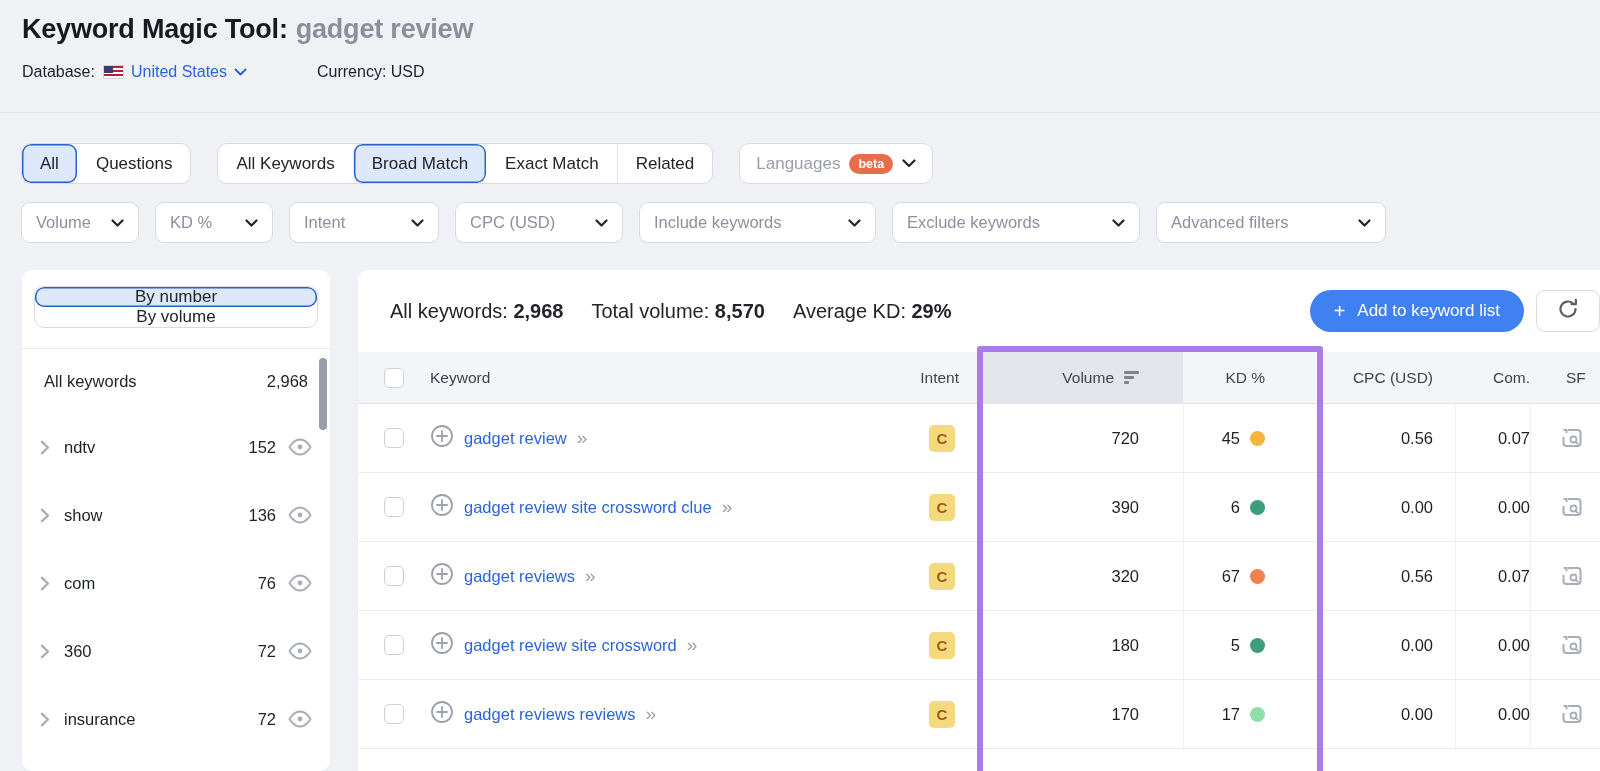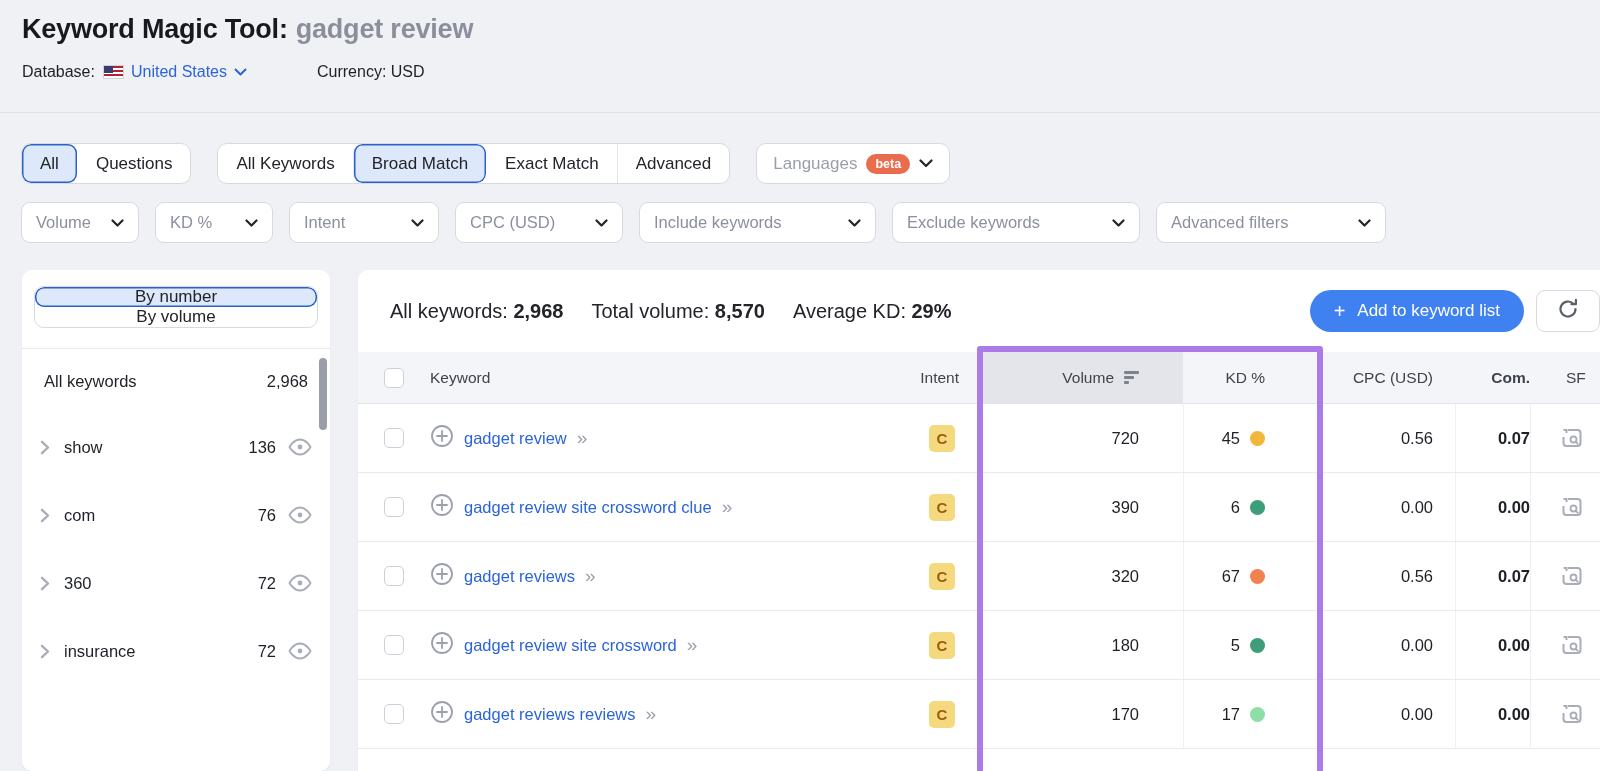--- a/index.html
+++ b/index.html
@@ -83,21 +83,21 @@
   .dbl-chev { color:#9ba0ab; font-size:19px; cursor:pointer; }
   .c-intent { width:165px; flex:none; display:flex; justify-content:flex-end; padding-right:28px; }
   .intent-badge { width:26px; height:27px; background:#f5d97e; color:#9c5c10; border-radius:5px;
     display:flex; align-items:center; justify-content:center; font-size:15px; font-weight:700; }
   .c-vol { width:200px; flex:none; text-align:right; padding-right:44px; }
   .thead .c-vol { background:#e4e5eb; height:100%; display:flex; align-items:center; justify-content:flex-end; gap:10px; }
   .c-kd { width:134px; flex:none; display:flex; justify-content:flex-end; align-items:center; gap:10px; padding-right:52px; border-left:1px solid #eef0f3; height:100%; }
   .thead .c-kd { border-left:none; }
   .kd-dot { width:15px; height:15px; border-radius:50%; flex:none; }
   .c-cpc { width:138px; flex:none; text-align:right; padding-right:22px; border-left:1px solid #eef0f3; height:100%; display:flex; align-items:center; justify-content:flex-end; }
-  .c-com { width:75px; flex:none; text-align:right; border-left:1px solid #eef0f3; height:100%; display:flex; align-items:center; justify-content:flex-end;font-weight:bold; }
+  .c-com { width:75px; flex:none; text-align:right; border-left:1px solid #eef0f3; height:100%; display:flex; align-items:center; justify-content:flex-end; }
   .c-sf { width:120px; flex:none; display:flex; align-items:center; height:100%; border-left:1px solid #eef0f3; }
   .sf-icon { margin-left:30px; display:flex; cursor:pointer; }
   .thead .c-cpc,.thead .c-com,.thead .c-sf { border-left:none; }
   .thead .c-com { justify-content:flex-end; }
   .thead .c-sf span { margin-left:36px; }
   .partial-row { height:19px; border-bottom:none; }
 
   .purple-box { position:absolute; left:977px; top:346px; width:346px; height:520px;
     border:6px solid #ab7be8; border-radius:3px; pointer-events:none; z-index:5; }
 
@@ -133,21 +133,21 @@
 
 <div class="tabs-row">
   <div class="pill-group">
     <div class="pill selected">All</div>
     <div class="pill">Questions</div>
   </div>
   <div class="pill-group">
     <div class="pill">All Keywords</div>
     <div class="pill selected">Broad Match</div>
     <div class="pill">Exact Match</div>
-    <div class="pill">Advanced</div>
+    <div class="pill">Related</div>
   </div>
   <div class="lang-pill">
     <span>Languages</span>
     <span class="beta-badge">beta</span>
     <span class="chev">
       <svg width="14" height="9" viewBox="0 0 14 9">
           <path d="M1.5 1.5l5.5 5.5 5.5-5.5" fill="none" stroke="#22242a" stroke-width="2.2" stroke-linecap="round" stroke-linejoin="round"></path>
         </svg>
     </span>
   </div>
@@ -218,20 +218,35 @@
     <div class="sb-tabs">
       <div class="sb-tab selected">By number</div>
       <div class="sb-tab">By volume</div>
     </div>
     <div class="sb-list">
       <div class="sb-row">
         <span>All keywords</span>
         <span class="count">2,968</span>
       </div>
 
+      <div class="sb-item">
+        <span class="tw">
+            <svg width="10" height="15" viewBox="0 0 10 15">
+              <path d="M2 1.8l6 5.7-6 5.7" fill="none" stroke="#a9adb8" stroke-width="2.4" stroke-linecap="round" stroke-linejoin="round"></path>
+            </svg>
+          </span>
+        <span>ndtv</span>
+        <span class="count">152</span>
+        <span class="eye">
+            <svg width="24" height="18" viewBox="0 0 24 18">
+              <path d="M12 1.5C5.5 1.5 1.5 9 1.5 9S5.5 16.5 12 16.5 22.5 9 22.5 9 18.5 1.5 12 1.5z" fill="none" stroke="#a9adb8" stroke-width="1.8"></path>
+              <circle cx="12" cy="9" r="2.4" fill="#a9adb8"></circle>
+            </svg>
+          </span>
+      </div>
       <div class="sb-item">
         <span class="tw">
             <svg width="10" height="15" viewBox="0 0 10 15">
               <path d="M2 1.8l6 5.7-6 5.7" fill="none" stroke="#a9adb8" stroke-width="2.4" stroke-linecap="round" stroke-linejoin="round"></path>
             </svg>
           </span>
         <span>show</span>
         <span class="count">136</span>
         <span class="eye">
             <svg width="24" height="18" viewBox="0 0 24 18">

